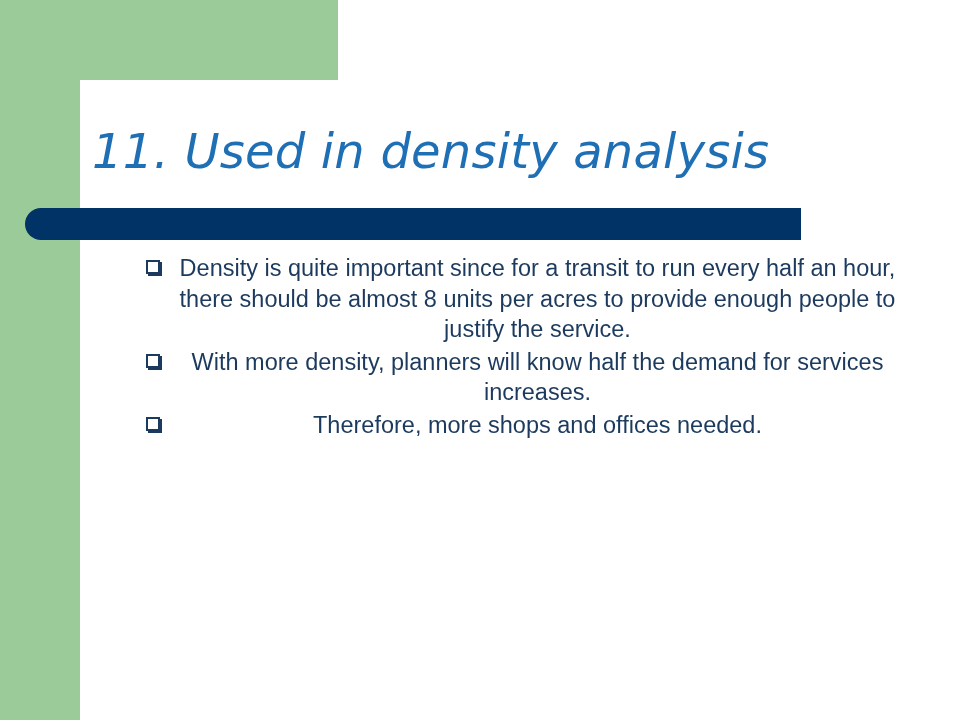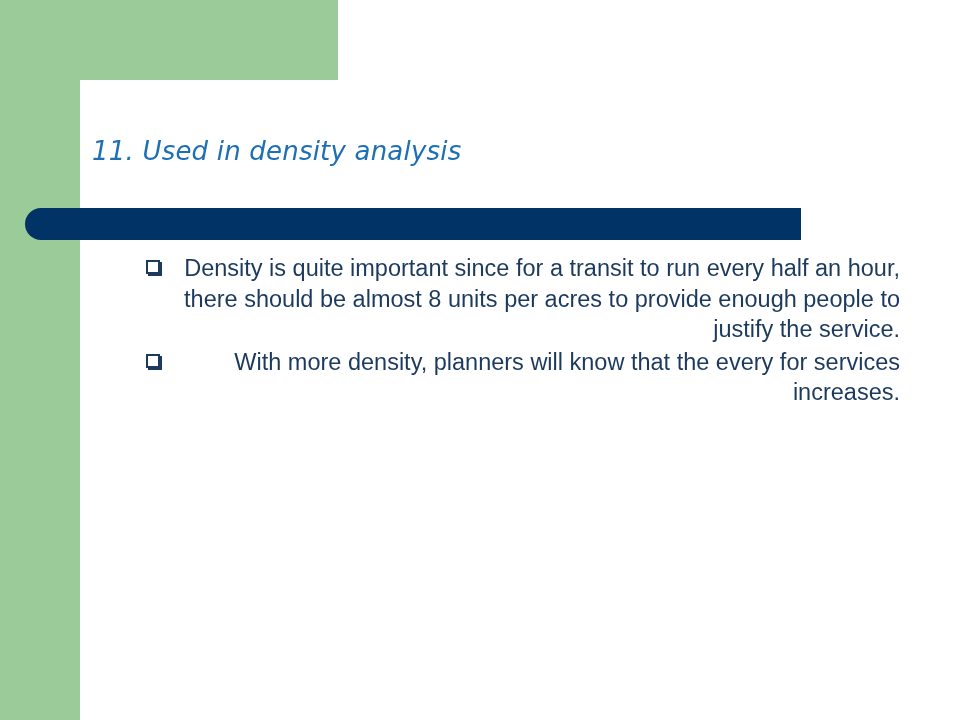--- a/index.html
+++ b/index.html
@@ -50,21 +50,21 @@
   }
 
   
   .slide-title {
     position: absolute;
     left: 92px;
     top: 125px;
     width: 800px;
     color: #1F6FB5;
     font-family: "DejaVu Sans", sans-serif;
-    font-size: 26px;
+    font-size: 48px;
     font-weight: 400;
     font-style: italic;
     letter-spacing: 0.2px;
     line-height: 52px;
     white-space: nowrap;
   }
 
   
   .title-bar {
     position: absolute;
@@ -91,21 +91,21 @@
   }
   .bullet-item {
     position: relative;
     display: block;
     padding-left: 35px;
     margin: 0 0 2px 0;
     color: #1C3A5E;
     font-family: "Liberation Sans", sans-serif;
     font-size: 23.5px;
     line-height: 30.5px;
-    text-align: right;
+    text-align: center;
   }
   .bullet-marker {
     position: absolute;
     left: 6px;
     top: 0;
     width: 20px;
     height: 30.5px;
     line-height: 30.5px;
     color: #1C3A5E;
     font-family: "DejaVu Sans", sans-serif;
@@ -141,17 +141,21 @@
 
   <div class="title-bar"></div>
 
   <ul class="body-list">
     <li class="bullet-item">
       <span class="bullet-marker"><span class="bullet-square"></span></span>
       <span class="bullet-text">Density is quite important since for a transit to run every half an hour, there should be almost 8 units per acres to provide enough people to justify the service.</span>
     </li>
     <li class="bullet-item">
       <span class="bullet-marker"><span class="bullet-square"></span></span>
-      <span class="bullet-text">With more density, planners will know that the every for services increases.</span>
+      <span class="bullet-text">With more density, planners will know half the demand for services increases.</span>
+    </li>
+    <li class="bullet-item">
+      <span class="bullet-marker"><span class="bullet-square"></span></span>
+      <span class="bullet-text">Therefore, more shops and offices needed.</span>
     </li>
   </ul>
 
 </div>
 
 </body></html>

